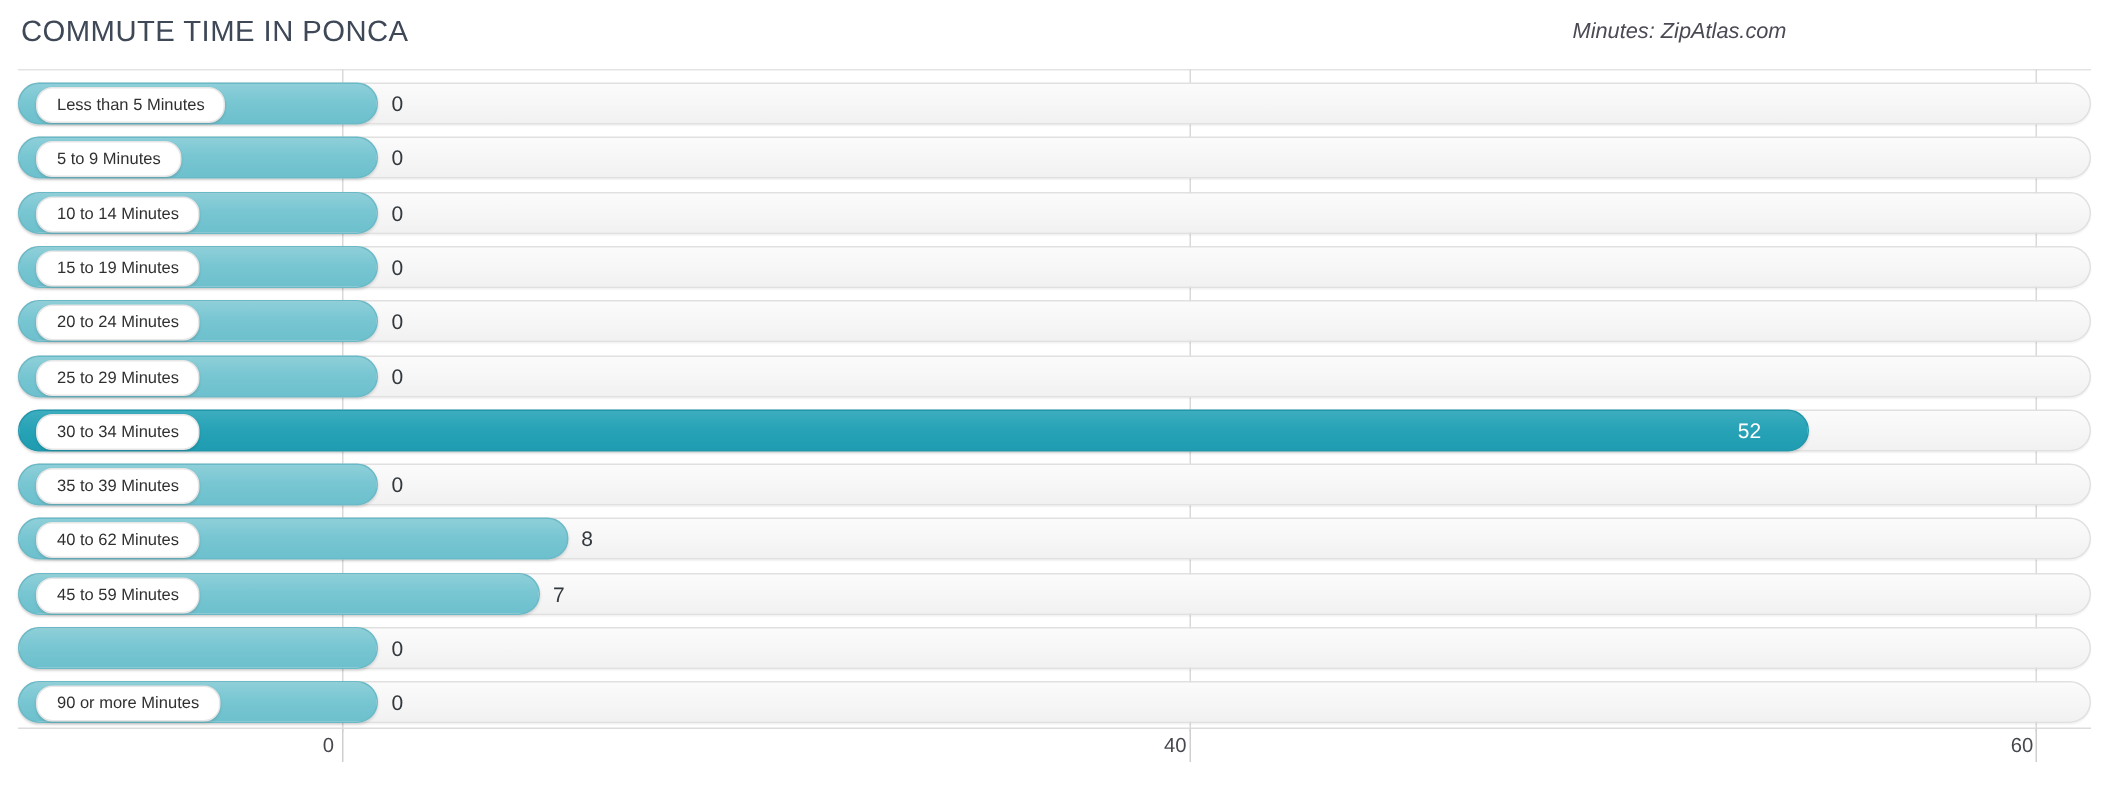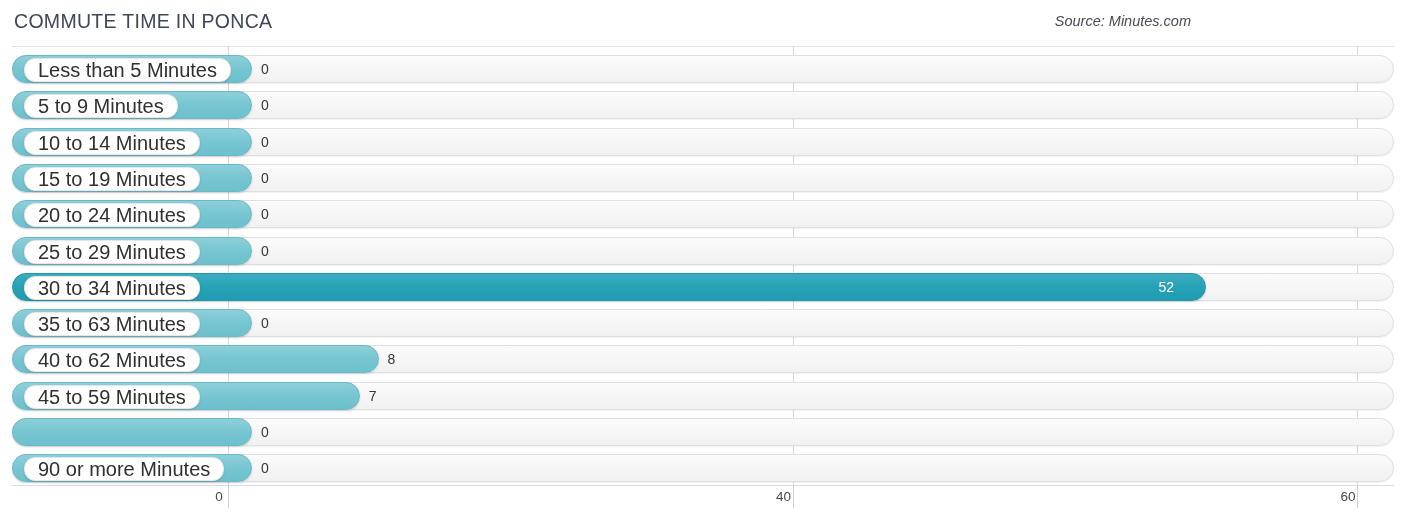--- a/index.html
+++ b/index.html
@@ -107,21 +107,21 @@
   .cat-pill {
     position: absolute;
     left: 12px;
     top: 3px;
     height: 22px;
     line-height: 22px;
     padding: 0 13px;
     border-radius: 11px;
     background: #ffffff;
     border: 1px solid #e6e6e6;
-    font-size: 20px;
+    font-size: 11px;
     color: #303030;
     white-space: nowrap;
     box-shadow: 0 1px 2px rgba(0,0,0,0.13);
   }
   .val-out {
     position: absolute;
     top: 0;
     height: 28px;
     line-height: 28px;
     font-size: 14px;
@@ -161,21 +161,21 @@
     width: 1px;
     height: 22px;
     background: #cfcfcf;
   }
 </style>
 </head>
 <body>
 
 <div class="header">
   <div class="chart-title">COMMUTE TIME IN PONCA</div>
-  <div class="source-note">Source: Minutes.com</div>
+  <div class="source-note">Minutes: ZipAtlas.com</div>
 </div>
 
 <div class="plot">
   <div class="plot-frame"></div>
   <div id="gridlines">
       <div class="gridline" style="left: 228px;"></div>
       <div class="gridline" style="left: 792.5px;"></div>
       <div class="gridline" style="left: 1357px;"></div>
     </div>
   <div id="rows">
@@ -218,21 +218,21 @@
       <div class="row" style="top: 226.8px; width: 1382px;">
         <div class="track"></div>
         <div class="bar highlight" style="width: 1194.47px;"></div>
         <div class="val-in" style="left: 1146.47px;">52</div>
         <div class="cat-pill">30 to 34 Minutes</div>
       </div>
       <div class="row" style="top: 263.1px; width: 1382px;">
         <div class="track"></div>
         <div class="bar normal" style="width: 240px;"></div>
         <div class="val-out" style="left: 249px;">0</div>
-        <div class="cat-pill">35 to 63 Minutes</div>
+        <div class="cat-pill">35 to 39 Minutes</div>
       </div>
       <div class="row" style="top: 299.4px; width: 1382px;">
         <div class="track"></div>
         <div class="bar normal" style="width: 366.533px;"></div>
         <div class="val-out" style="left: 375.533px;">8</div>
         <div class="cat-pill">40 to 62 Minutes</div>
       </div>
       <div class="row" style="top: 335.7px; width: 1382px;">
         <div class="track"></div>
         <div class="bar normal" style="width: 347.717px;"></div>

